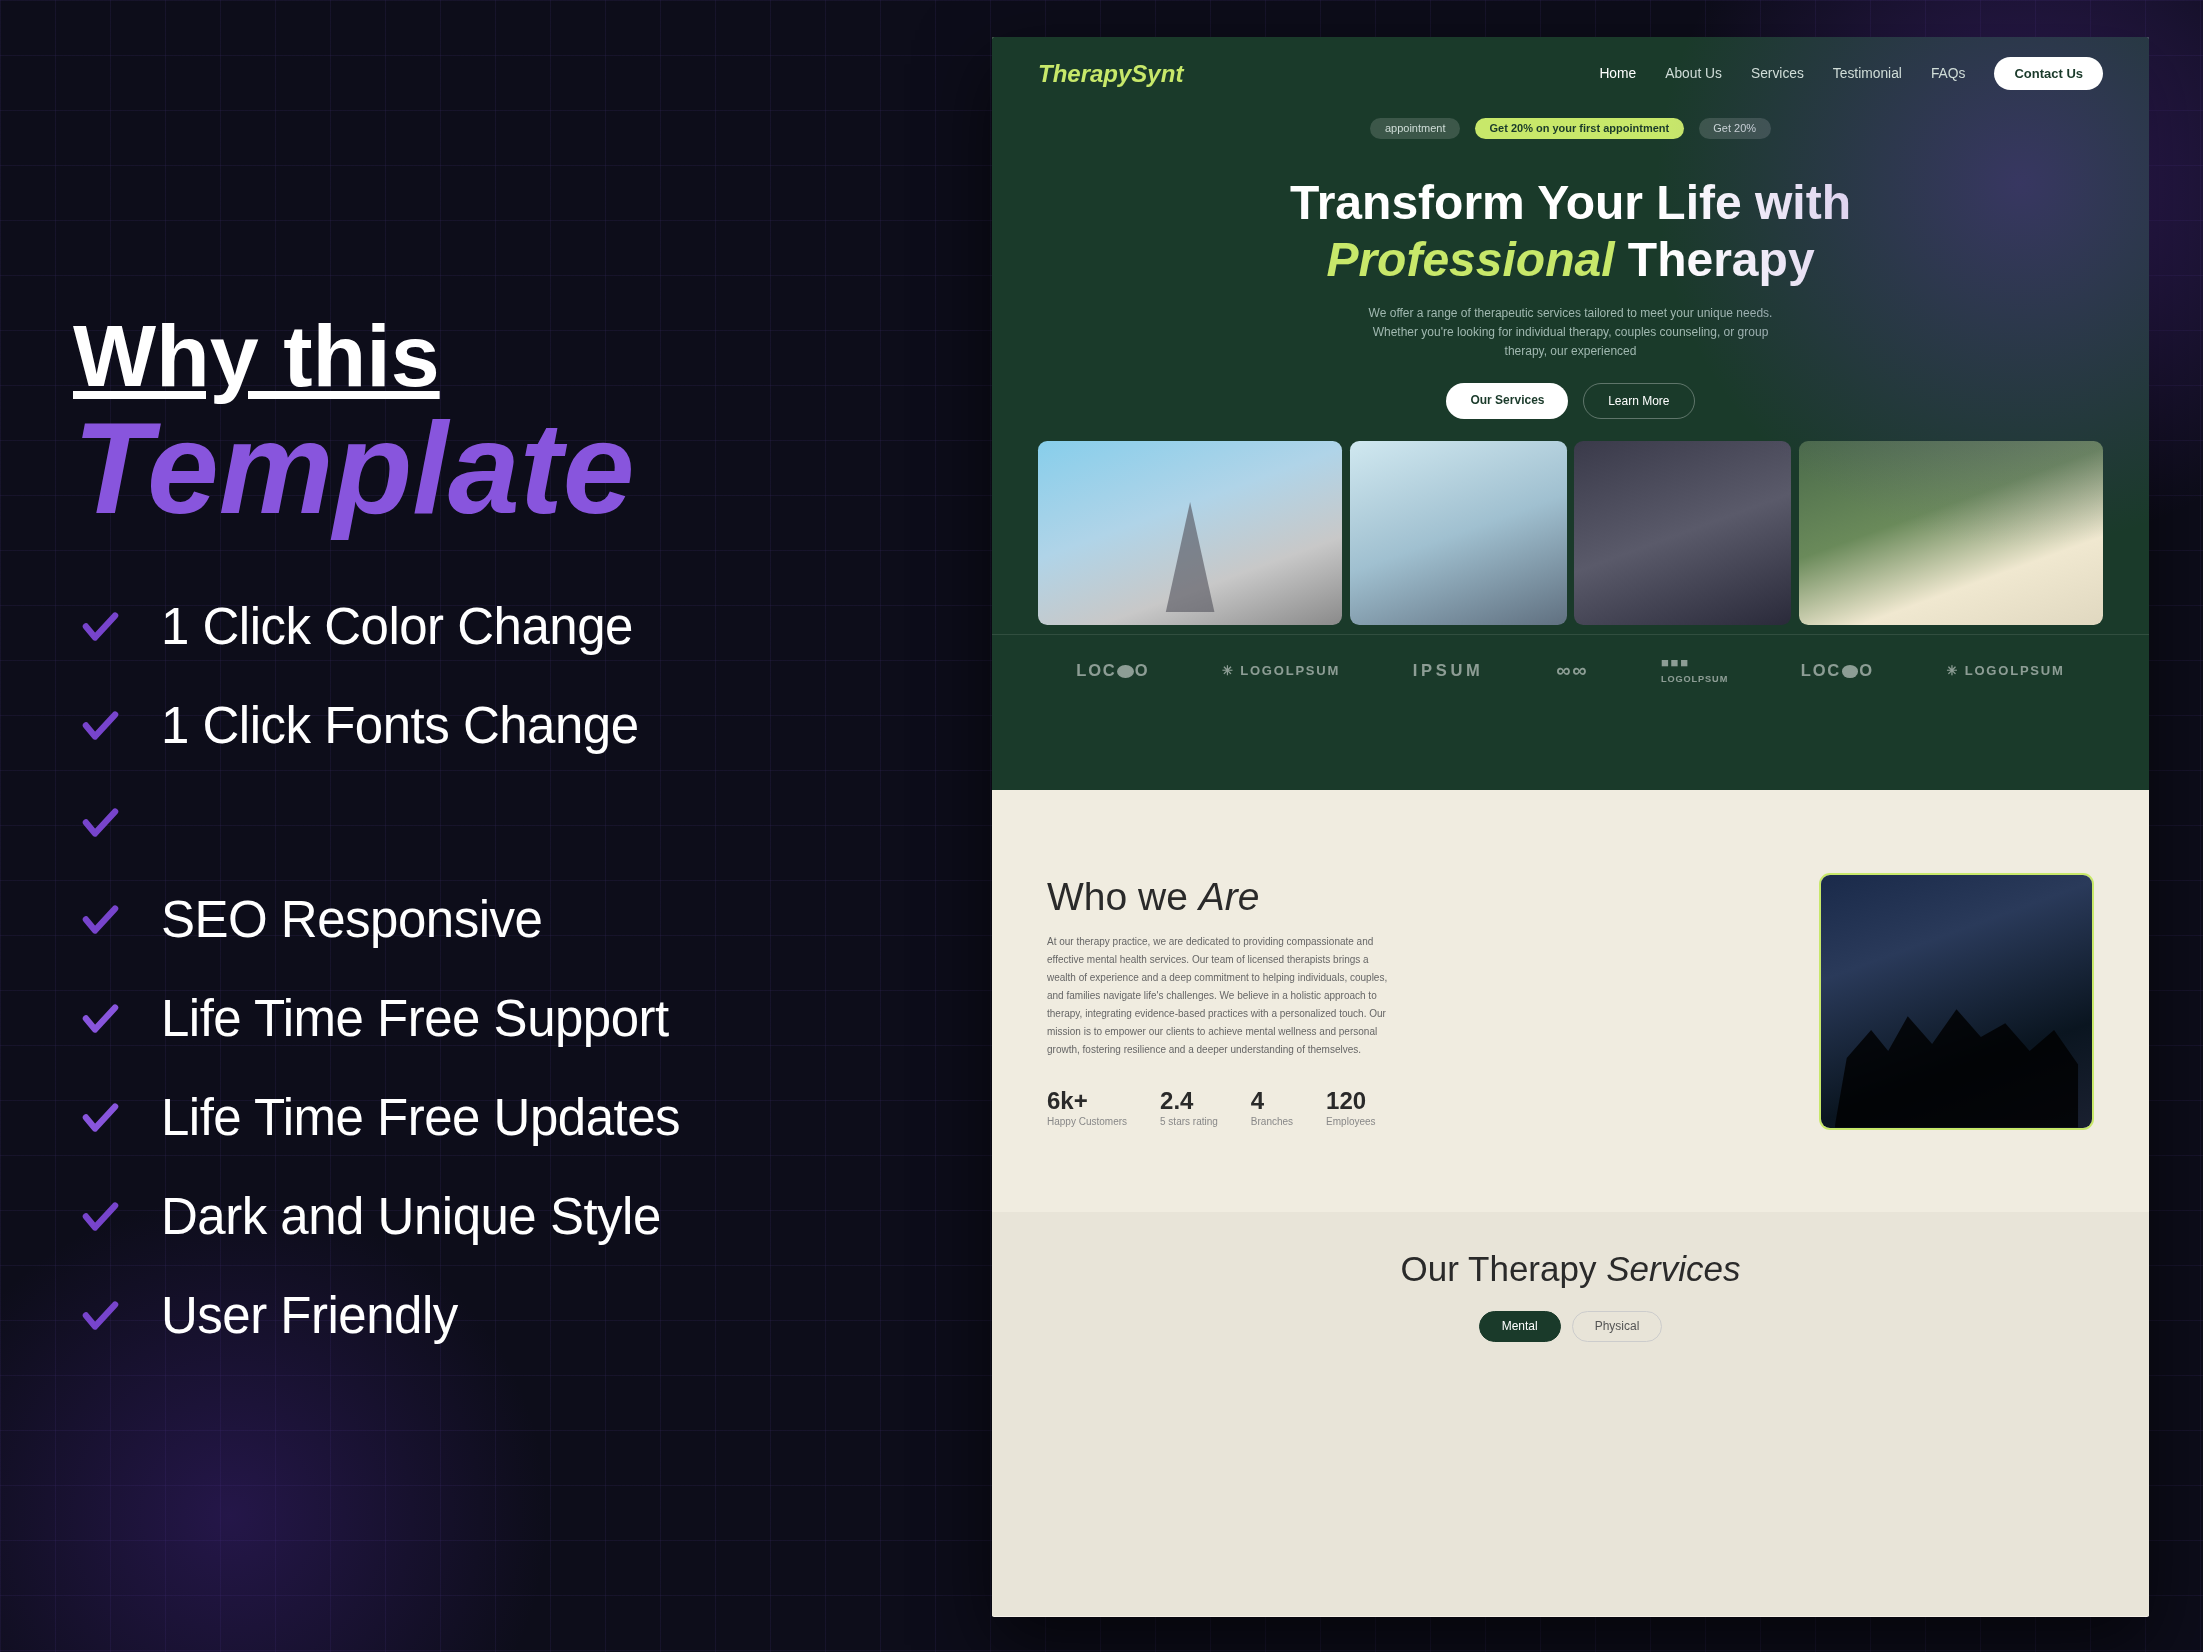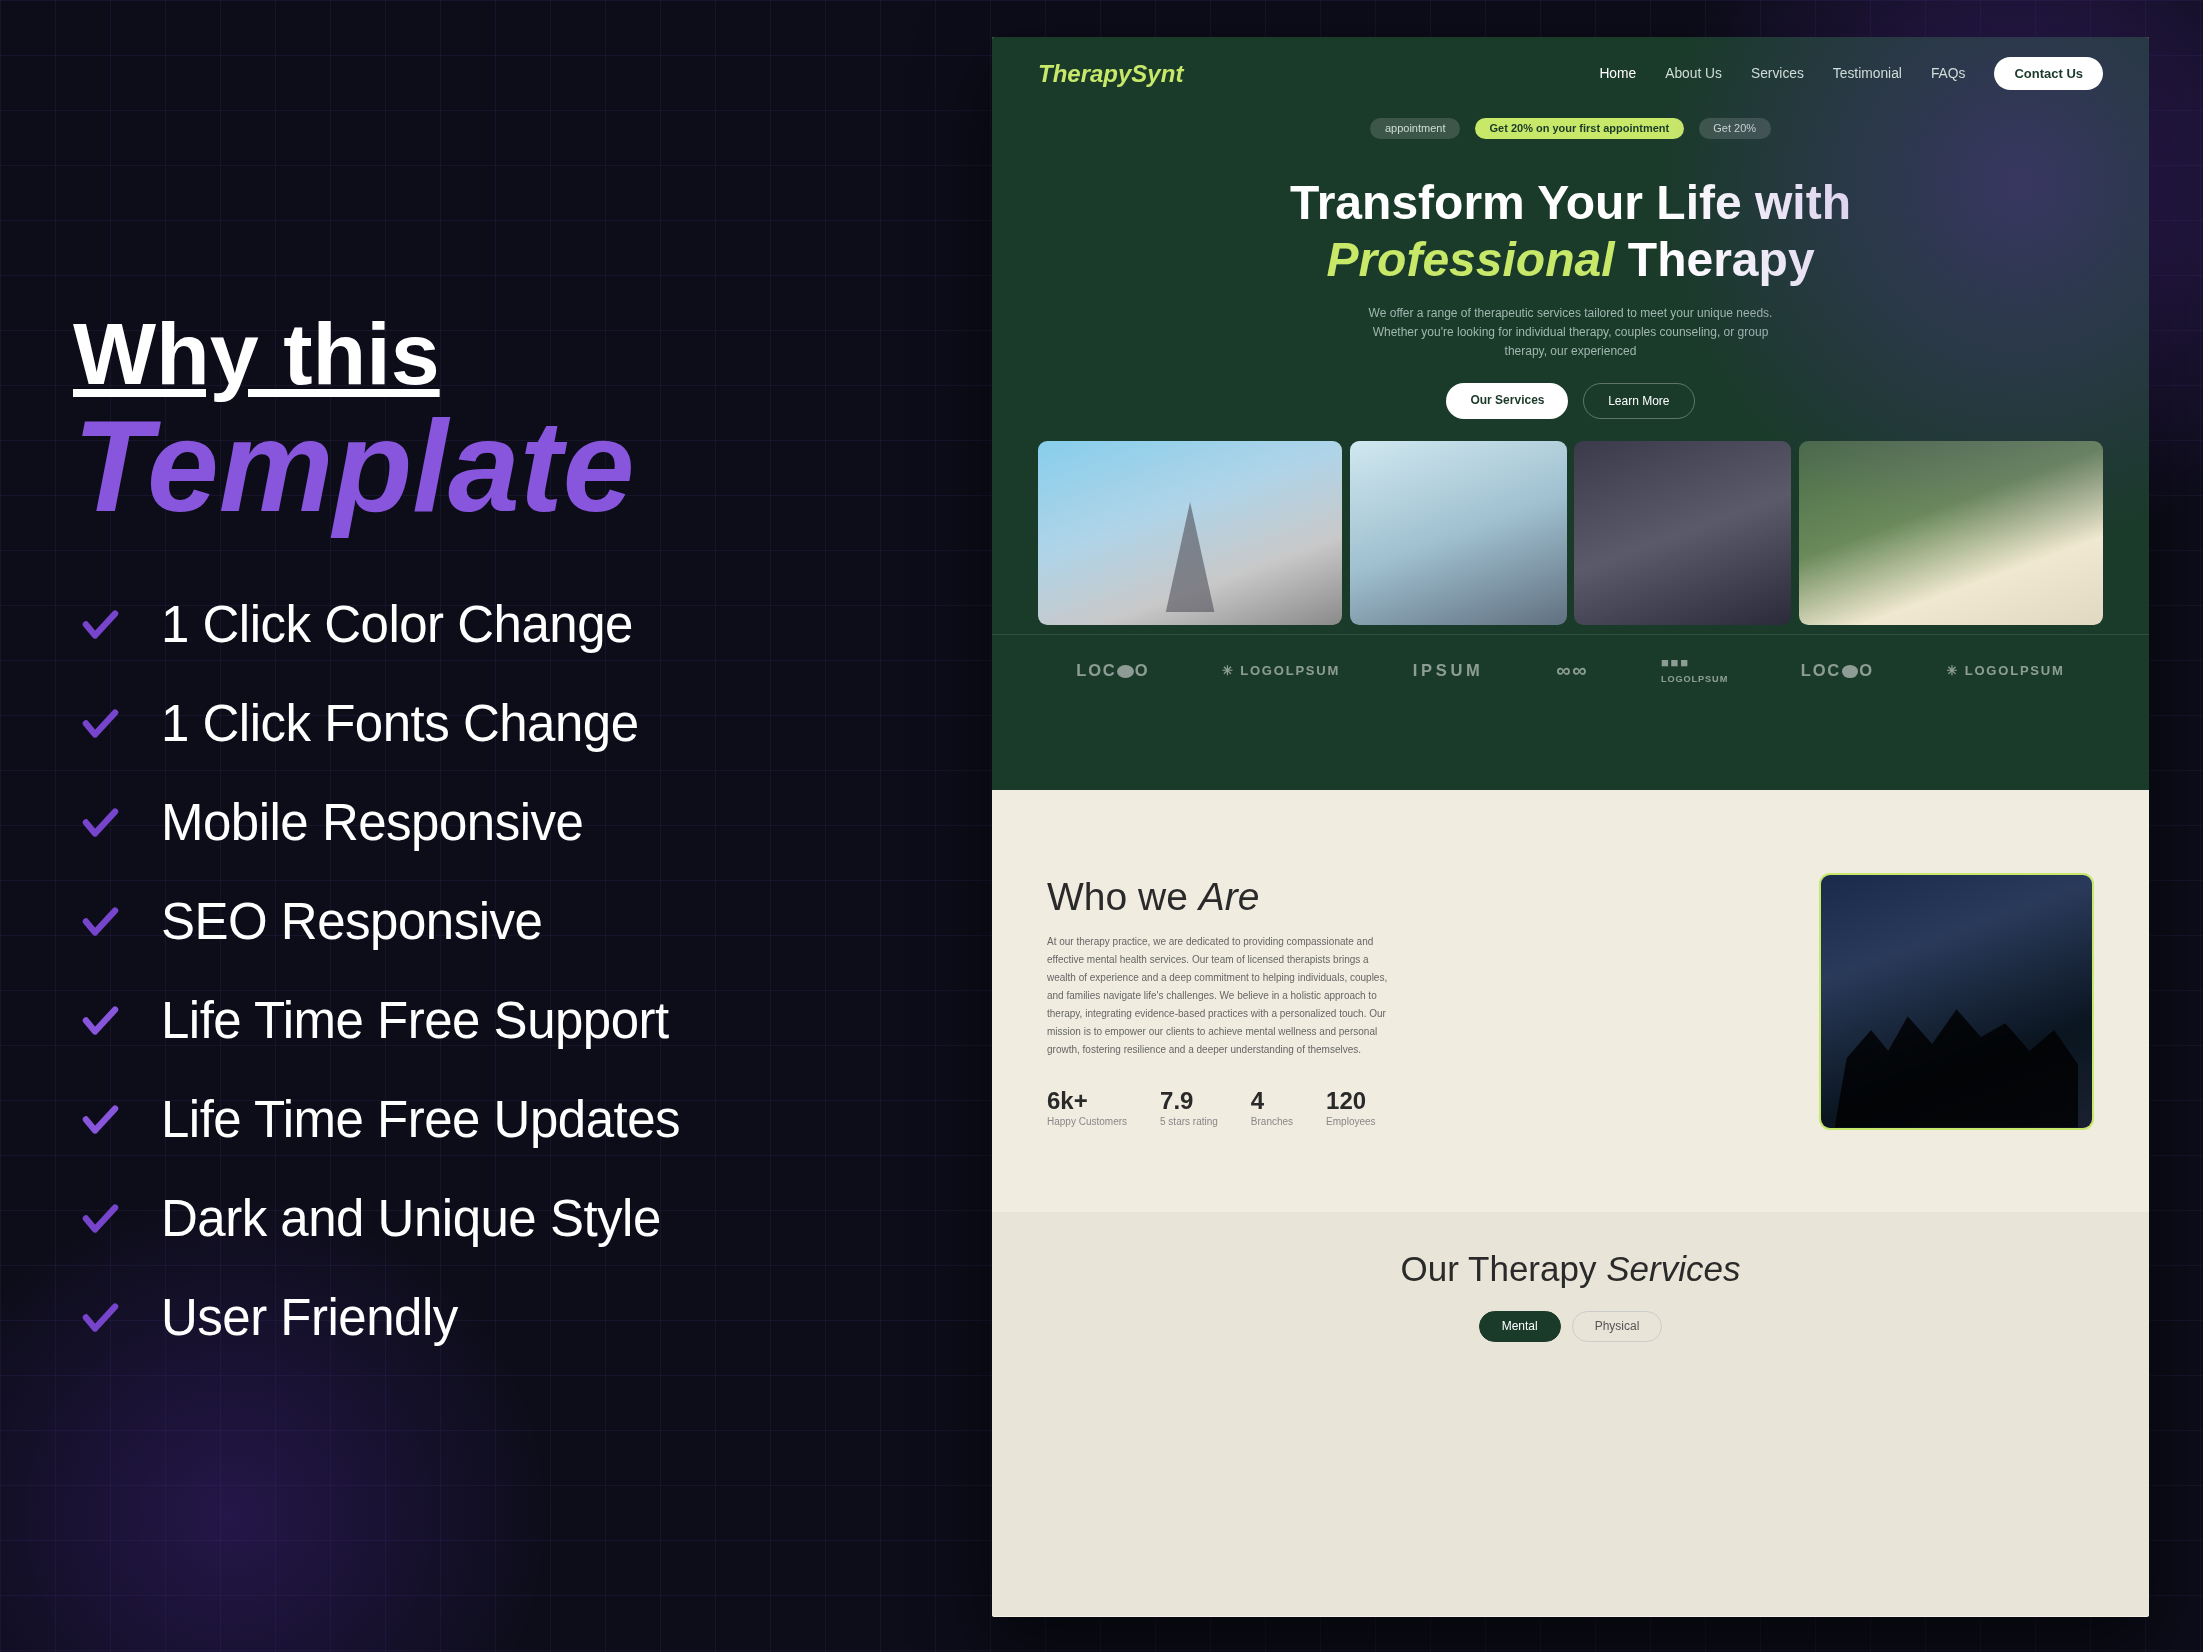--- a/index.html
+++ b/index.html
@@ -473,21 +473,20 @@
         </svg>
       </span>
       <span class="feature-text">1 Click Fonts Change</span>
     </li>
     <li class="feature-item">
       <span class="check-icon">
         <svg viewBox="0 0 56 56" fill="none">
           <path d="M12 28 L22 40 L44 16" stroke="#7744cc" stroke-width="7" stroke-linecap="round" stroke-linejoin="round"></path>
         </svg>
       </span>
-      <span class="feature-text">Mobile Responsive</span>
     </li>
     <li class="feature-item">
       <span class="check-icon">
         <svg viewBox="0 0 56 56" fill="none">
           <path d="M12 28 L22 40 L44 16" stroke="#7744cc" stroke-width="7" stroke-linecap="round" stroke-linejoin="round"></path>
         </svg>
       </span>
       <span class="feature-text">SEO Responsive</span>
     </li>
     <li class="feature-item">
@@ -582,21 +581,21 @@
       <div class="about-heading">
         <span>Who we </span><em>Are</em>
       </div>
       <div class="about-body">At our therapy practice, we are dedicated to providing compassionate and effective mental health services. Our team of licensed therapists brings a wealth of experience and a deep commitment to helping individuals, couples, and families navigate life's challenges. We believe in a holistic approach to therapy, integrating evidence-based practices with a personalized touch. Our mission is to empower our clients to achieve mental wellness and personal growth, fostering resilience and a deeper understanding of themselves.</div>
       <div class="stats-row">
         <div class="stat-item">
           <div class="stat-number">6k+</div>
           <div class="stat-label">Happy Customers</div>
         </div>
         <div class="stat-item">
-          <div class="stat-number">7.9</div>
+          <div class="stat-number">2.4</div>
           <div class="stat-label">5 stars rating</div>
         </div>
         <div class="stat-item">
           <div class="stat-number">4</div>
           <div class="stat-label">Branches</div>
         </div>
         <div class="stat-item">
           <div class="stat-number">120</div>
           <div class="stat-label">Employees</div>
         </div>

